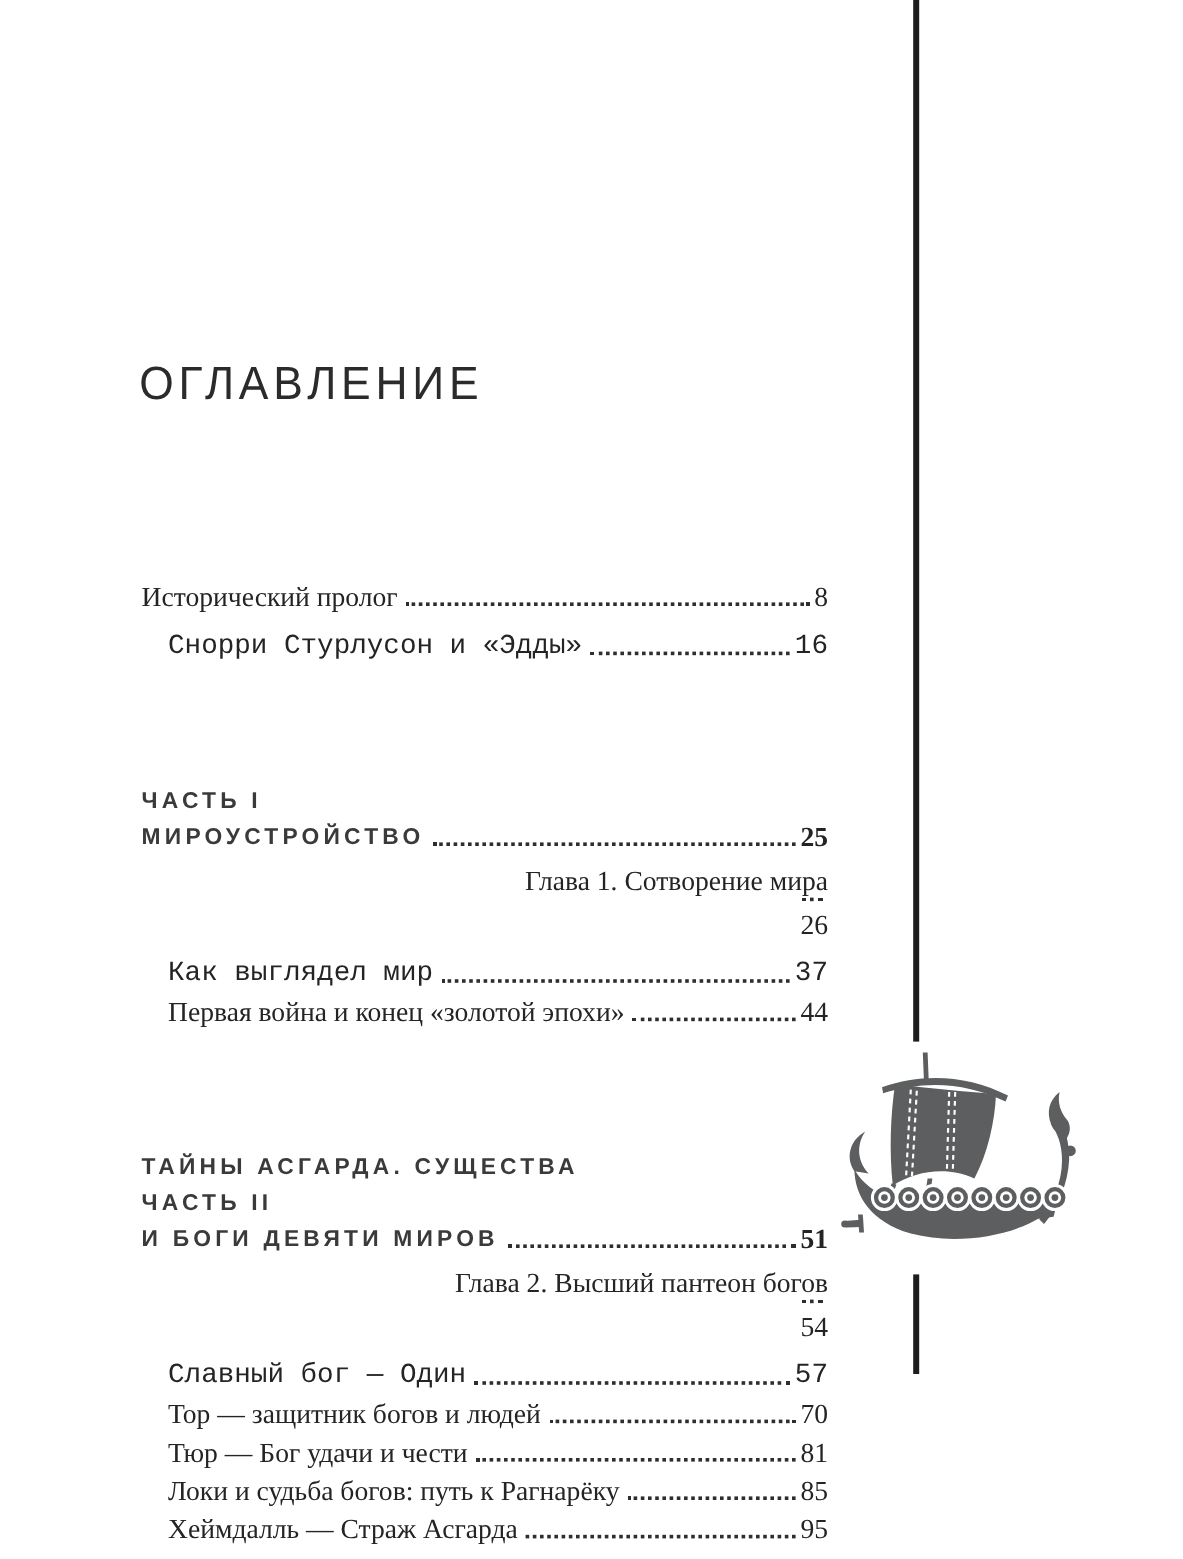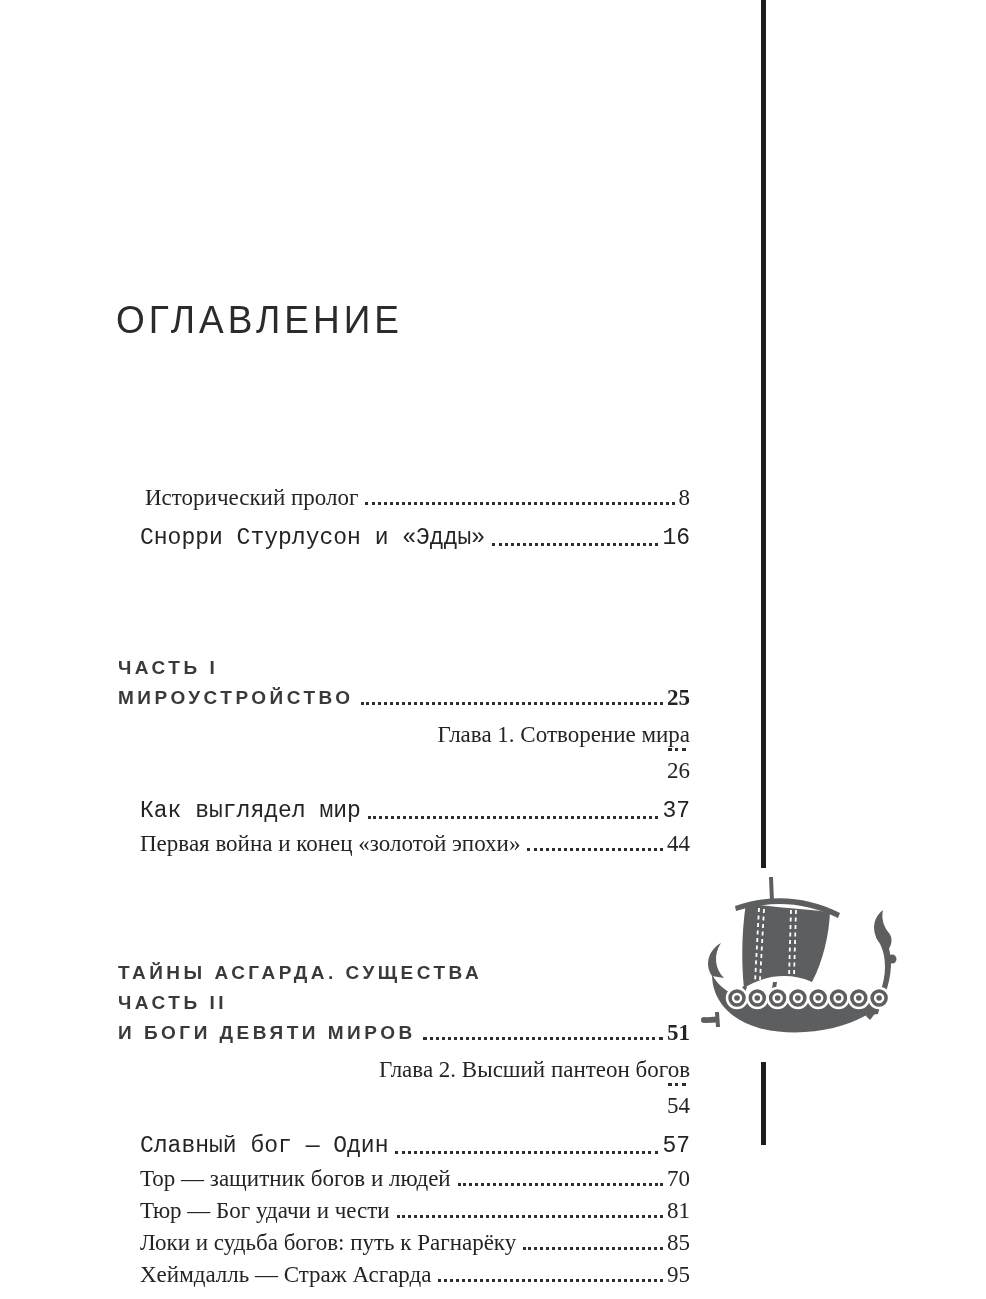--- a/index.html
+++ b/index.html
@@ -42,21 +42,21 @@
     display: flex;
     align-items: flex-end;
     font-size: 23px;
     line-height: 27px;
     color: var(--ink);
     margin-top: 5px;
   }
   .toc-row.level0 { margin-top: 15px; }
   .toc-row.level1 { padding-left: 22px; }
   .toc-row.level0 + .toc-row.level1 { margin-top: 14px; font-family: Liberation Mono, monospace; }
-  .toc-row:first-child { margin-top: 0; margin-left: 27px; }
+  .toc-row:first-child { margin-top: 0; }
   .leader {
     flex: 1;
     min-width: 18px;
     border-bottom: 3px dotted #2e2e2e;
     margin: 0 4px 6px 7px;
   }
   .pg { flex: none; }
   .part-block {
     margin-top: 101px;
     font-family: "Liberation Sans", sans-serif;

